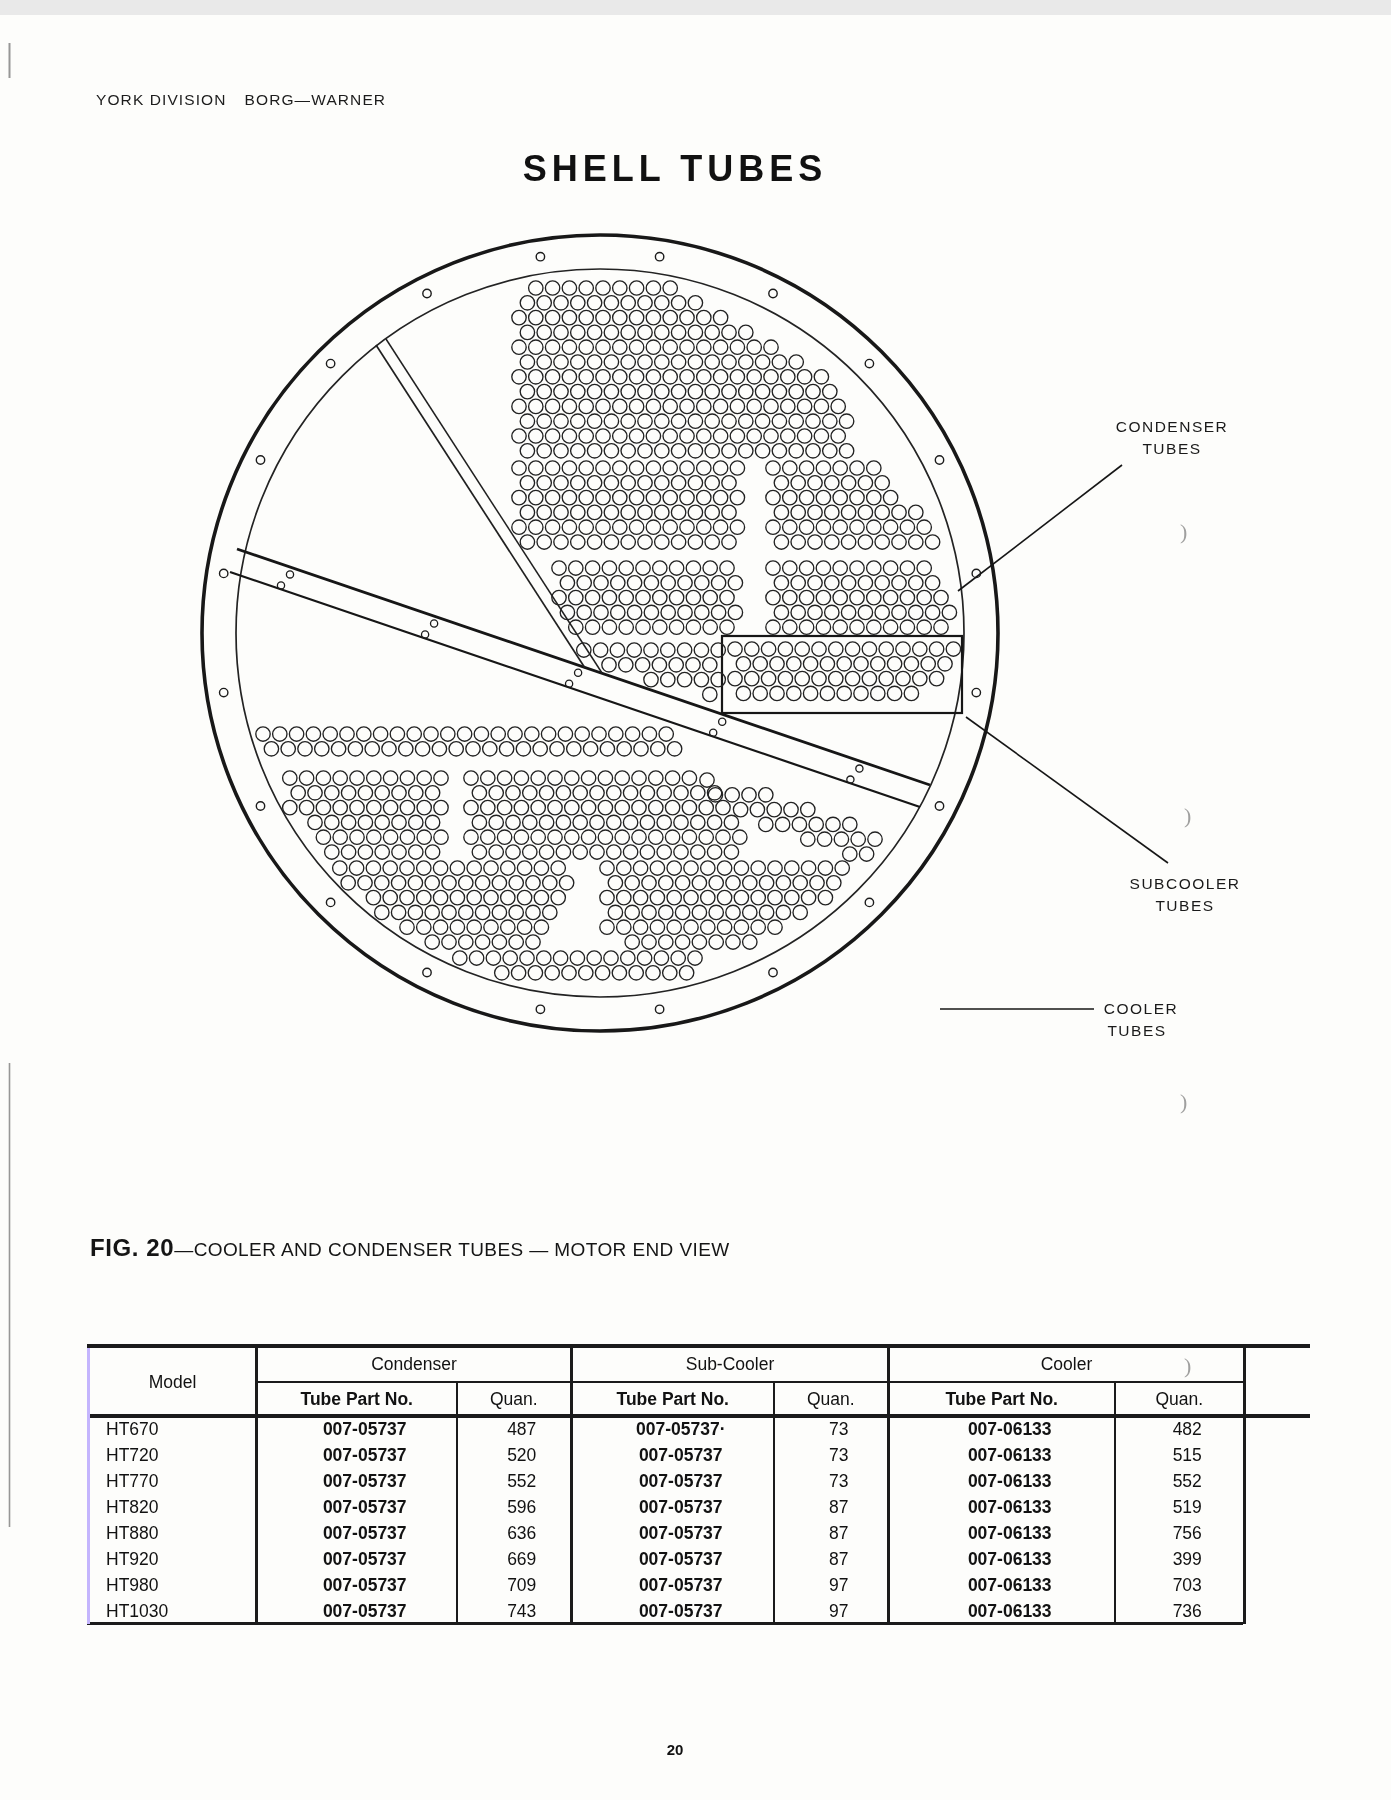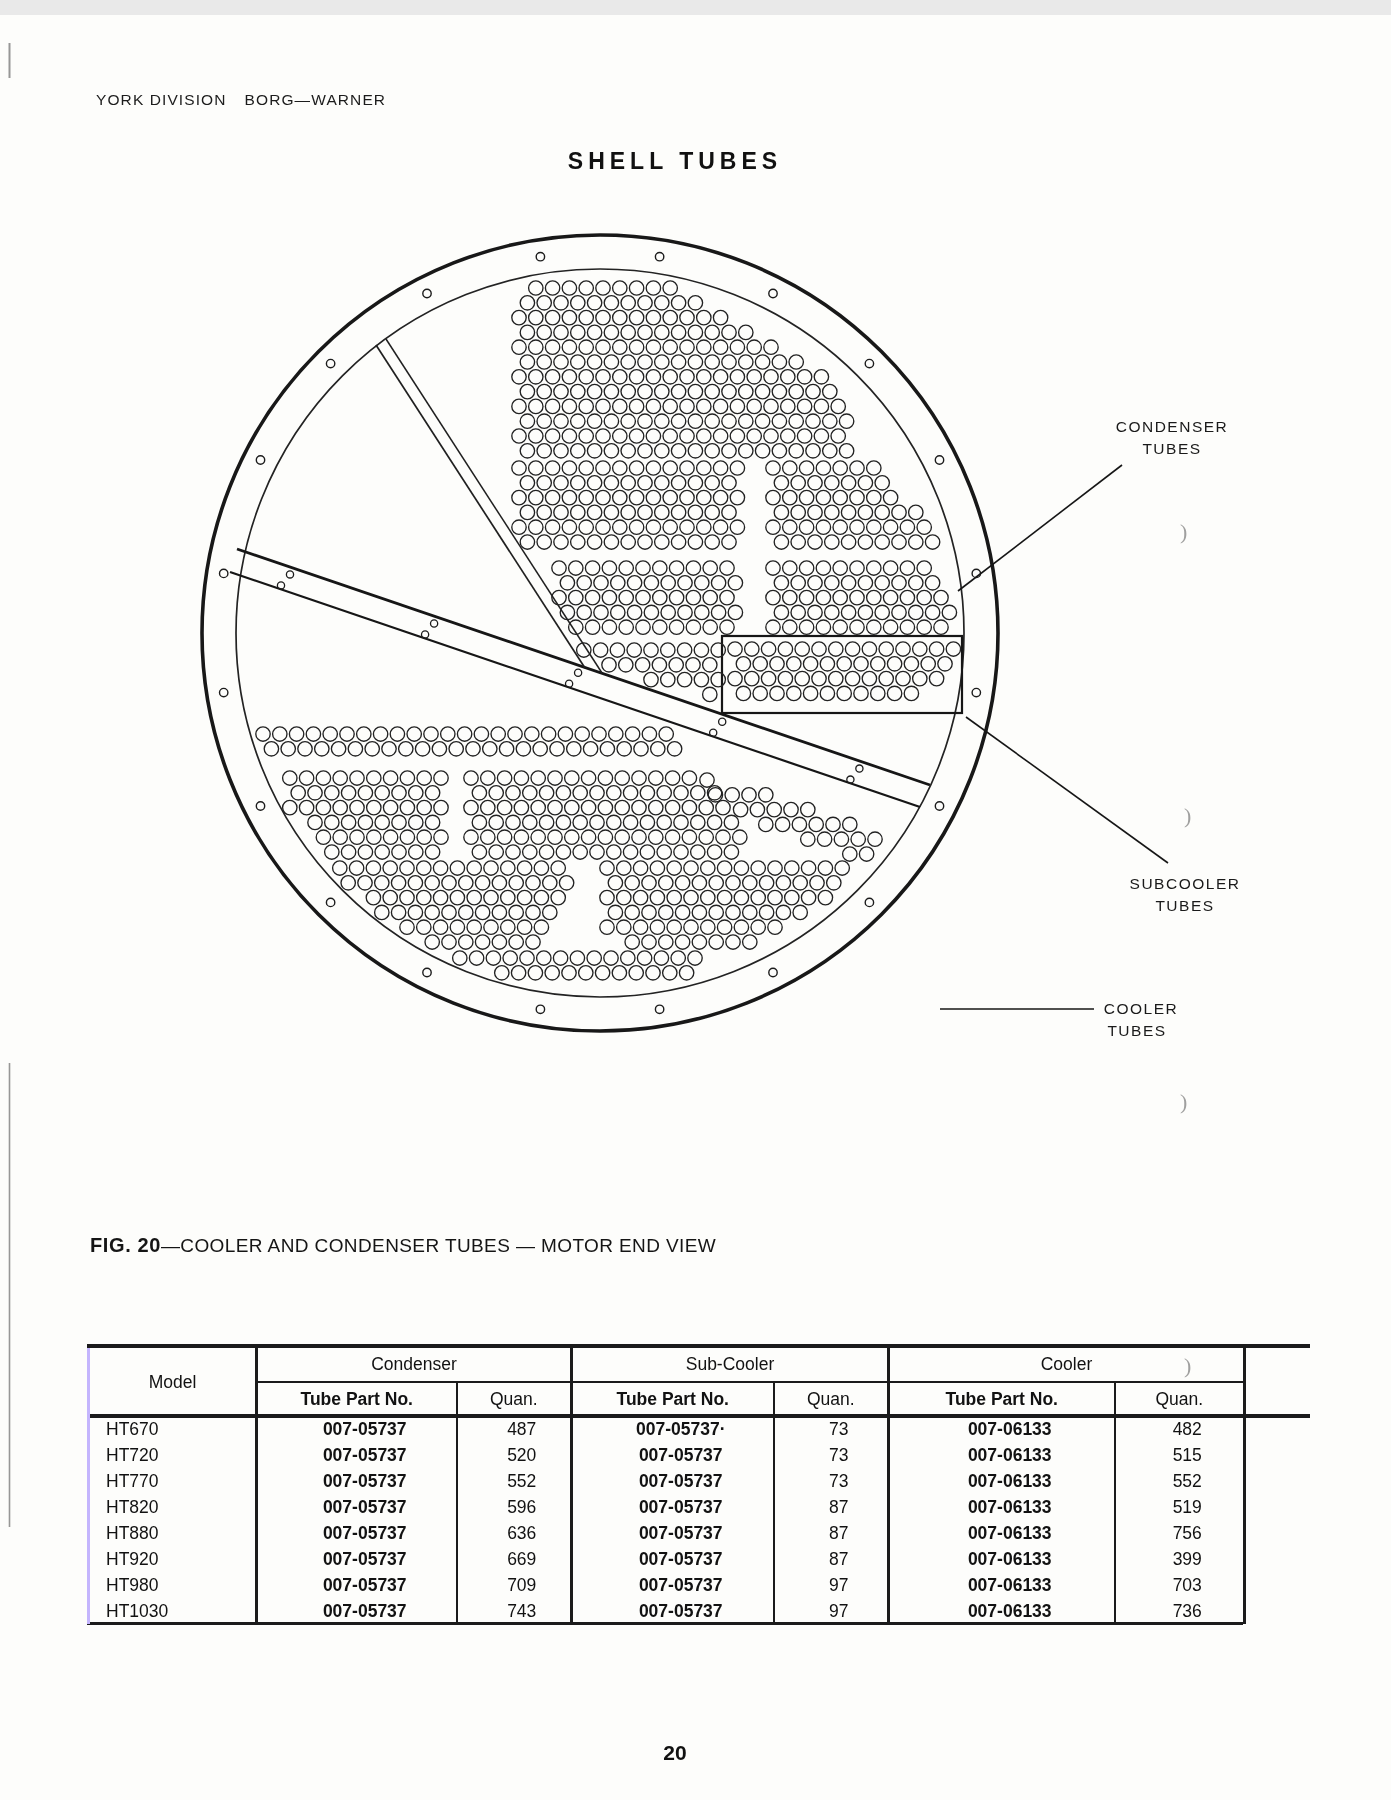--- a/index.html
+++ b/index.html
@@ -1,41 +1,41 @@
 <!DOCTYPE html>
 <html><head>
 <meta charset="utf-8">
 <style>
   html,body{margin:0;padding:0;background:#e9e9e9;}
   .page{position:relative;width:1391px;height:1800px;background:#fdfdfb;
         font-family:"Liberation Sans",sans-serif;color:#161616;overflow:hidden;margin:15px auto;}
   .header{position:absolute;left:96px;top:76px;font-size:15.5px;letter-spacing:1.1px;white-space:nowrap;color:#1c1c1c;}
   .header .gap{display:inline-block;width:18px;}
   .title{position:absolute;left:0;top:133px;width:1350px;text-align:center;
-         font-size:23px;font-weight:bold;letter-spacing:5px;color:#111;}
+         font-size:36px;font-weight:bold;letter-spacing:5px;color:#111;}
   .diagram{position:absolute;left:0;top:0;width:1391px;height:1800px;}
   .caption{position:absolute;left:90px;top:1219px;font-size:19px;letter-spacing:.4px;white-space:nowrap;color:#151515;}
-  .caption .fig{font-weight:bold;font-size:20px;letter-spacing:.6px;}
+  .caption .fig{font-weight:bold;font-size:24px;letter-spacing:.6px;}
   .table-wrap{position:absolute;left:87px;top:1333px;}
   table{border-collapse:collapse;table-layout:fixed;width:1156px;
         border-left:3px solid #c4b5fd;border-right:3px solid #1b1b1b;}
   th,td{padding:0;font-weight:normal;font-size:17.5px;color:#121212;text-align:center;vertical-align:middle;}
   th.gh{height:33px;border-bottom:2px solid #1b1b1b;}
   th.sh{height:33px;}
   tbody td{height:26px;padding-left:16px;}
   .b3{border-right:3px solid #1b1b1b;}
   .b2{border-right:2px solid #1b1b1b;font-weight:bold;}
   td.model{text-align:left;}
   th.model-h{text-align:center;}
   .rule{position:absolute;background:#1b1b1b;}
   #ruleTop{left:87px;top:1329px;width:1223px;height:4px;}
   #ruleMid{left:87px;top:1399px;width:1223px;height:4px;}
   #ruleBot{left:87px;top:1607px;width:1156px;height:3px;}
   .pageno{position:absolute;left:575px;top:1726px;width:200px;text-align:center;
-          font-size:21px;font-weight:bold;color:#111;}
+          font-size:15px;font-weight:bold;color:#111;}
 </style>
 </head>
 <body>
 
 <div class="page">
 
   <div class="header">
     <span>YORK DIVISION</span><span class="gap"></span><span>BORG—WARNER</span>
   </div>
 

